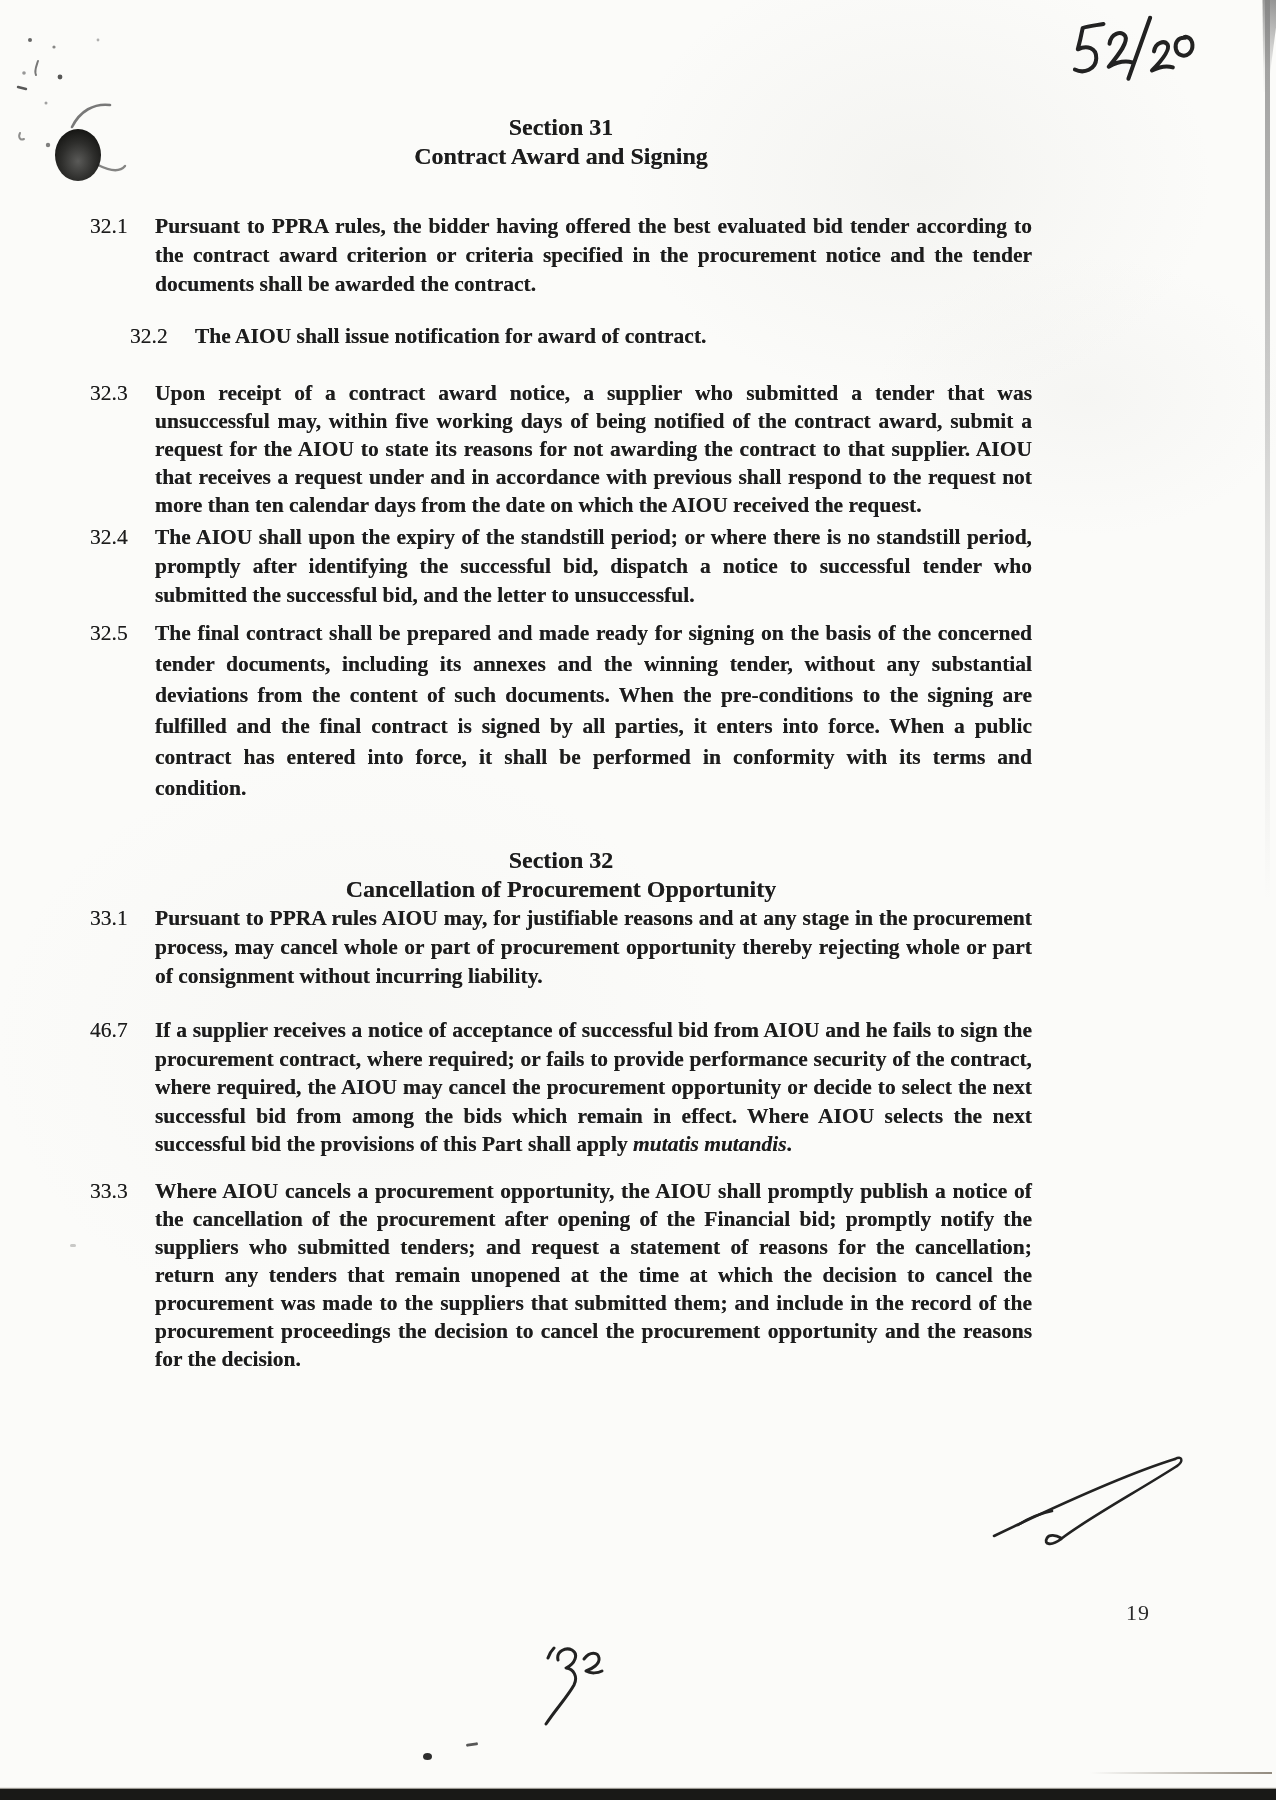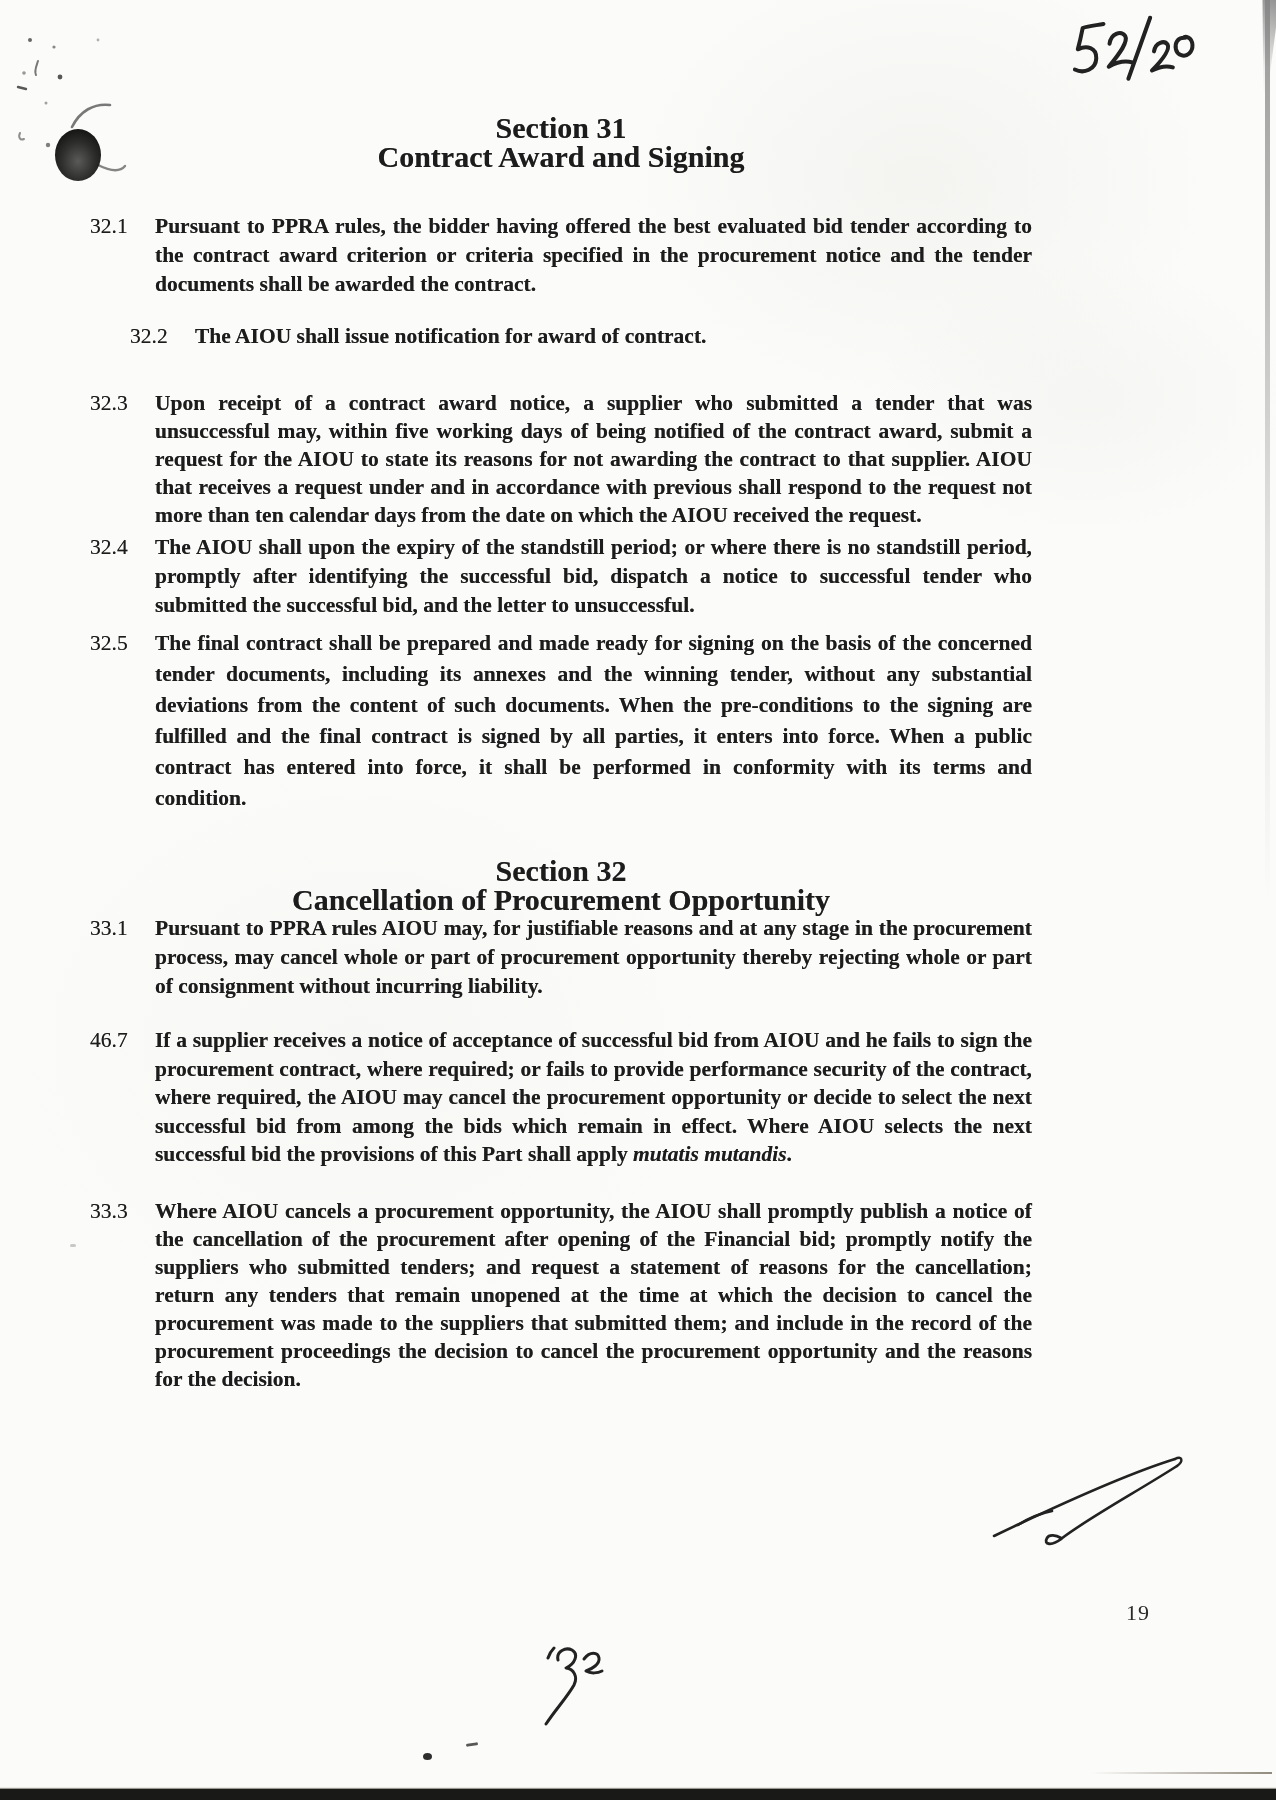--- a/index.html
+++ b/index.html
@@ -15,34 +15,34 @@
       radial-gradient(ellipse 520px 420px at 28% 58%, rgba(212,212,206,0.10), transparent 70%),
       radial-gradient(ellipse 300px 200px at 85% 22%, rgba(205,205,200,0.12), transparent 70%),
       #fbfbf9;
   }
   .content{
     position:absolute;left:90px;top:0;width:942px;
     color:#1c1c1c;
     font-size:21.5px;line-height:29px;
     text-shadow:0 0 0.4px rgba(10,10,10,0.55);
   }
-  .section-heading{text-align:center;font-weight:bold;font-size:30px;line-height:29px;}
+  .section-heading{text-align:center;font-weight:bold;font-size:24px;line-height:29px;}
   .sh1{margin-top:113px;}
   .sh2{margin-top:42px;}
   .clause{display:flex;}
   .clause .num{width:65px;flex-shrink:0;}
   .clause p{margin:0;flex:1;text-align:justify;font-weight:bold;}
   .c321{margin-top:41px;}
   .c322{margin-top:23px;margin-left:40px;}
-  .c323{margin-top:38px;line-height:28px;}
+  .c323{margin-top:28px;line-height:28px;}
   .c324{margin-top:4px;}
   .c325{margin-top:8px;line-height:31px;justify-content:space-between;}
   .c331{margin-top:0;}
   .c332{margin-top:25px;line-height:28.5px;}
-  .c333{margin-top:28px;line-height:28px;}
+  .c333{margin-top:18px;line-height:28px;}
   .page-number{
     position:absolute;left:1126px;top:1600px;
     font-size:22px;color:#2a2a2a;letter-spacing:1px;text-align:right;
   }
   .hw{position:absolute;}
   .hw svg{display:block;}
   .stroke{fill:none;stroke:#222;stroke-linecap:round;stroke-linejoin:round;}
   .bottom-bar{
     position:absolute;left:0;bottom:0;width:1276px;height:11px;
     background:#191917;

